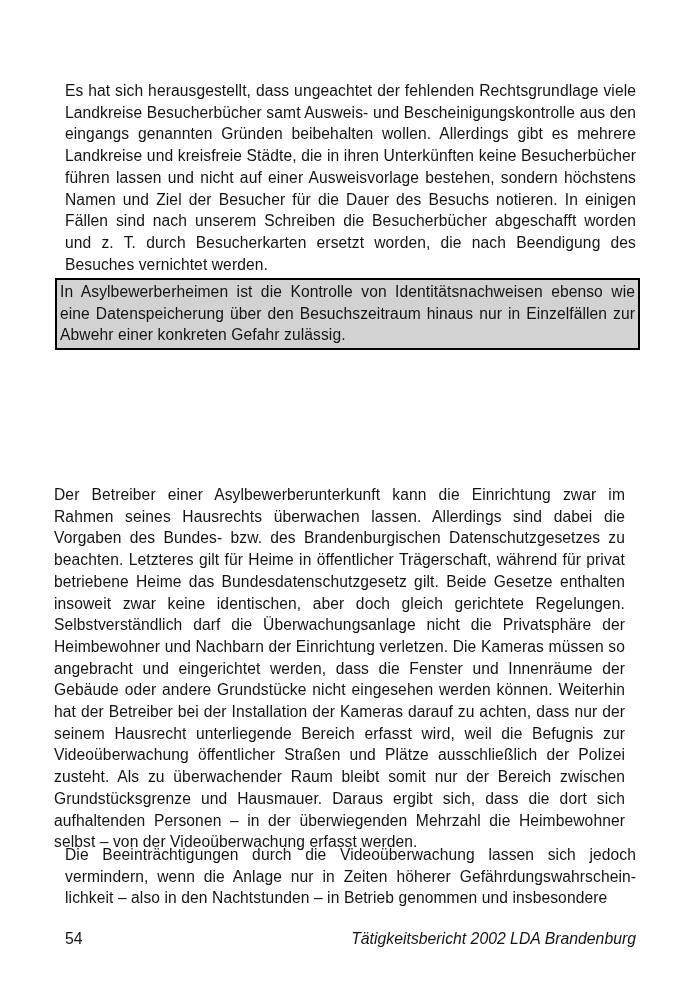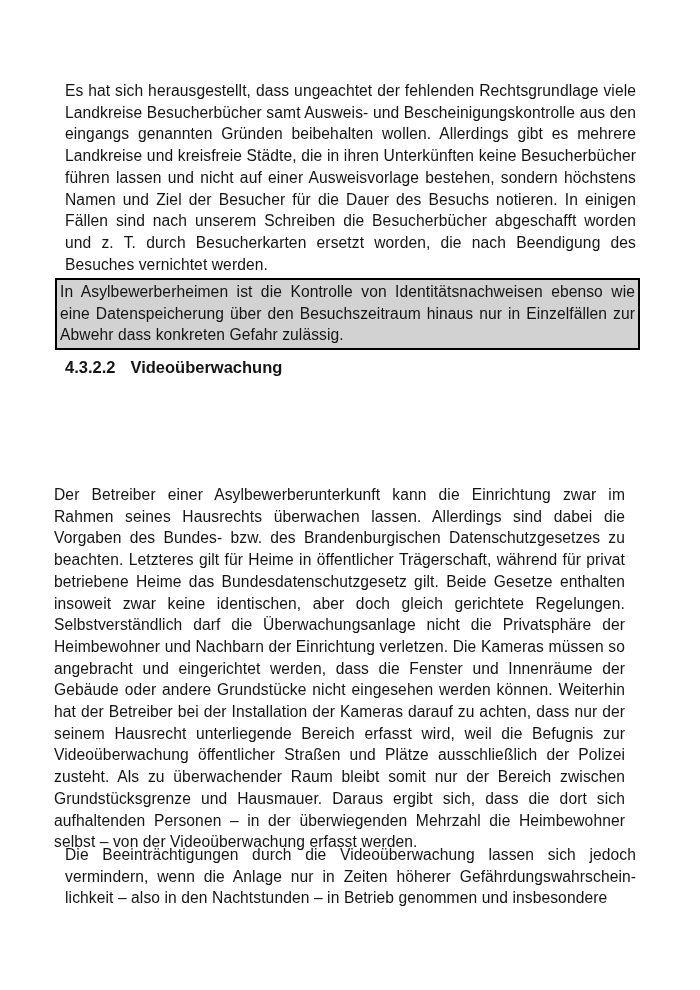--- a/index.html
+++ b/index.html
@@ -79,25 +79,26 @@
   }
   .footer .report { font-style: italic; }
 </style>
 </head>
 <body>
 
 <div class="page">
 
   <div class="body-text p1">Es hat sich herausgestellt, dass ungeachtet der fehlenden Rechtsgrundlage viele Landkreise Besucherbücher samt Ausweis- und Bescheinigungskontrol­le aus den eingangs genannten Gründen beibehalten wollen. Allerdings gibt es mehrere Landkreise und kreisfreie Städte, die in ihren Unterkünften keine Besucherbücher führen lassen und nicht auf einer Ausweisvorlage bestehen, sondern höchstens Namen und Ziel der Besucher für die Dauer des Besuchs notieren. In einigen Fällen sind nach unserem Schreiben die Besucherbücher abgeschafft worden und z. T. durch Besucherkarten ersetzt worden, die nach Beendigung des Besuches vernichtet werden.</div>
 
-  <div class="highlight-box">In Asylbewerberheimen ist die Kontrolle von Identitätsnachweisen ebenso wie eine Datenspeicherung über den Besuchszeitraum hinaus nur in Einzelfällen zur Abwehr dass konkreten Gefahr zulässig.</div>
+  <div class="highlight-box">In Asylbewerberheimen ist die Kontrolle von Identitätsnachweisen ebenso wie eine Datenspeicherung über den Besuchszeitraum hinaus nur in Einzelfällen zur Abwehr einer konkreten Gefahr zulässig.</div>
 
-  <div class="section-heading">
-    <span class="num">4.3.2.2</span><span>Videoüberwachung</span>
-  </div>
 
 
   <div class="body-text p2">Der Betreiber einer Asylbewerberunterkunft kann die Einrichtung zwar im Rahmen seines Hausrechts überwachen lassen. Allerdings sind dabei die Vorgaben des Bundes- bzw. des Brandenburgischen Datenschutzgesetzes zu beachten. Letzteres gilt für Heime in öffentlicher Trägerschaft, während für privat betriebene Heime das Bundesdatenschutzgesetz gilt. Beide Gesetze enthalten insoweit zwar keine identischen, aber doch gleich gerichtete Rege­lungen. Selbstverständlich darf die Überwachungsanlage nicht die Pri­vatsphäre der Heimbewohner und Nachbarn der Einrichtung verletzen. Die Kameras müssen so angebracht und eingerichtet werden, dass die Fenster und Innenräume der Gebäude oder andere Grundstücke nicht eingesehen werden können. Weiterhin hat der Betreiber bei der Installation der Kameras darauf zu achten, dass nur der seinem Hausrecht unterliegende Bereich er­fasst wird, weil die Befugnis zur Videoüberwachung öffentlicher Straßen und Plätze ausschließlich der Polizei zusteht. Als zu überwachender Raum bleibt somit nur der Bereich zwischen Grundstücksgrenze und Hausmauer. Daraus ergibt sich, dass die dort sich aufhaltenden Personen – in der überwiegenden Mehrzahl die Heimbewohner selbst – von der Videoüberwachung erfasst werden.</div>
 
   <div class="body-text p3">Die Beeinträchtigungen durch die Videoüberwachung lassen sich jedoch vermindern, wenn die Anlage nur in Zeiten höherer Gefährdungswahrschein­lichkeit – also in den Nachtstunden – in Betrieb genommen und insbesondere</div>
 
+  <div class="footer">
+    <span>54</span>
+    <span class="report">Tätigkeitsbericht 2002 LDA Brandenburg</span>
+  </div>
 
 </div>
 
 </body></html>

